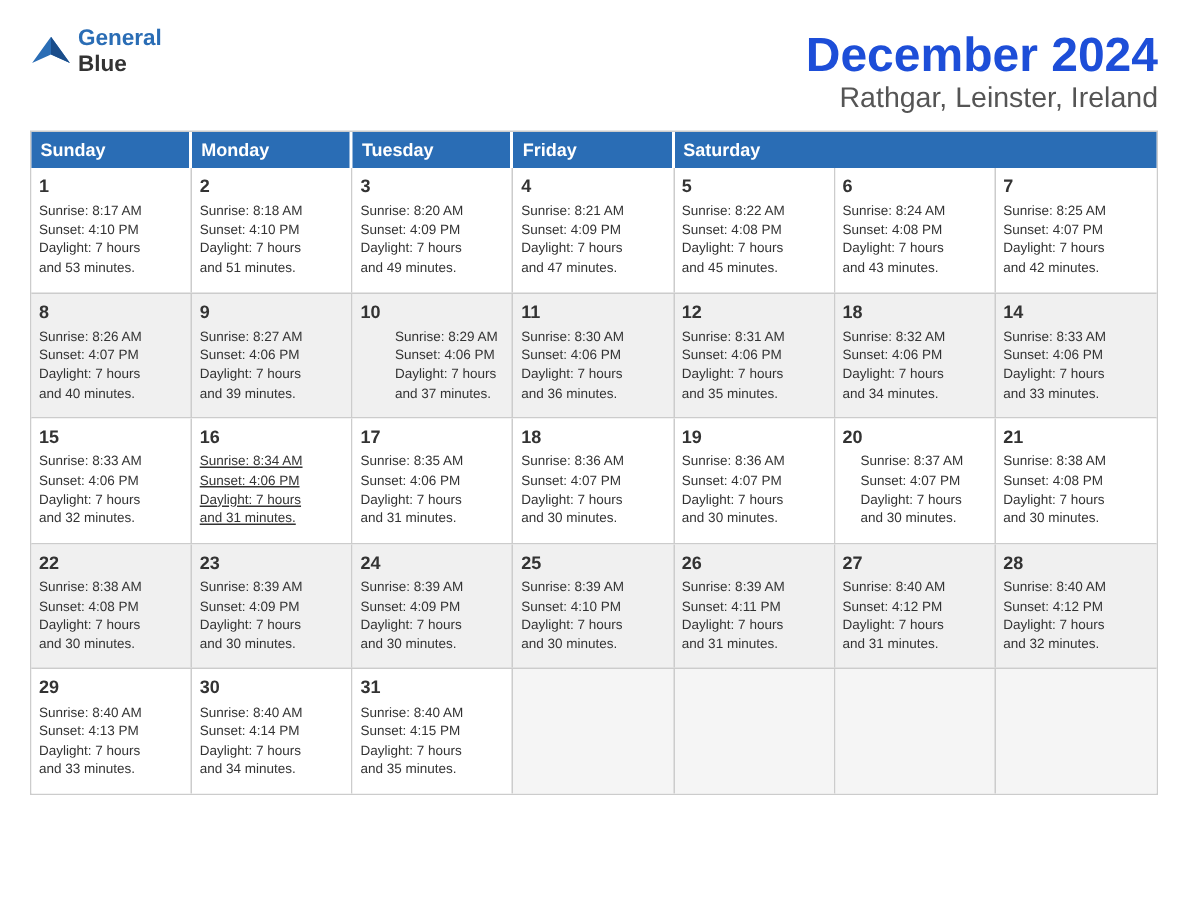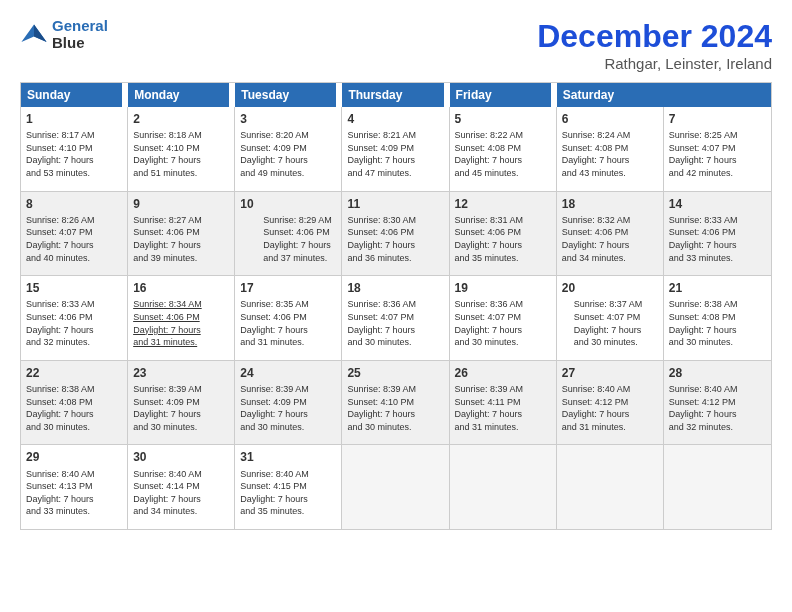--- a/index.html
+++ b/index.html
@@ -34,41 +34,41 @@
     }
     .title-block {
       text-align: right;
     }
     .month-title {
       font-size: 32px;
       font-weight: bold;
       color: #1d4ed8;
     }
     .location {
-      font-size: 15px;
+      font-size: 19px;
       color: #555;
     }
     .calendar {
       flex: 1;
       display: flex;
       flex-direction: column;
       border: 1px solid #ccc;
     }
     .cal-header {
       display: grid;
       grid-template-columns: repeat(7, 1fr);
       background: #2a6db5;
     }
     .cal-header-cell {
       color: #fff;
       font-weight: bold;
       font-size: 12px;
       padding: 5px 6px;
       text-align: left;
-      border-right: 6px solid #ffffff;
+      border-right: 2px solid #ffffff;
     }
     .cal-header-cell:last-child { border-right: none; }
     .cal-body {
       display: flex;
       flex-direction: column;
       flex: 1;
     }
     .cal-row {
       display: grid;
       grid-template-columns: repeat(7, 1fr);
@@ -123,21 +123,20 @@
       <div class="month-title">December 2024</div>
       <div class="location">Rathgar, Leinster, Ireland</div>
     </div>
   </div>
 
   <div class="calendar">
     <div class="cal-header">
     <div class="cal-header-cell">Sunday</div>
         <div class="cal-header-cell">Monday</div>
         <div class="cal-header-cell">Tuesday</div>
-        <div class="cal-header-cell">Thursday</div>
         <div class="cal-header-cell">Friday</div>
         <div class="cal-header-cell">Saturday</div>
       </div>
     <div class="cal-body">
     <div class="cal-row">
           <div class="cal-cell">
             <span class="day-num">1</span>
             <div class="cell-info" style="white-space: pre-line;">Sunrise: 8:17 AM
 Sunset: 4:10 PM
 Daylight: 7 hours

